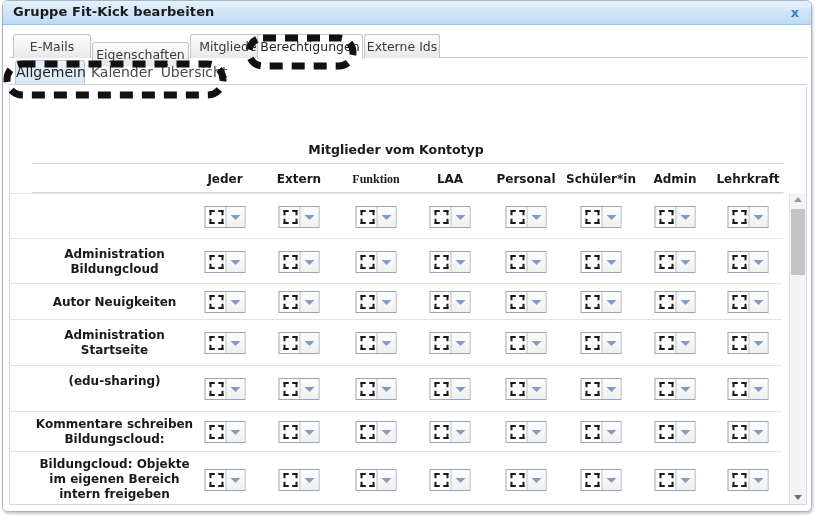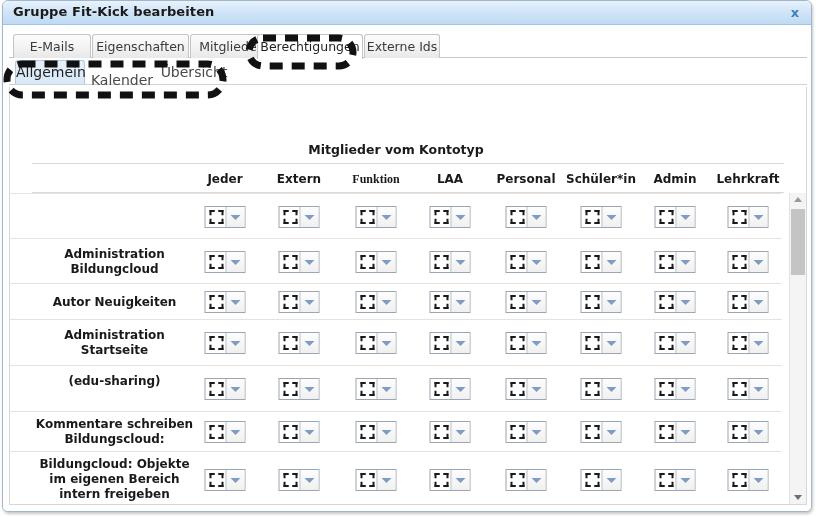--- a/index.html
+++ b/index.html
@@ -288,32 +288,32 @@
       <div class="title-text">Gruppe Fit-Kick bearbeiten</div>
       <div class="close-btn">x</div>
     </div>
 
     <div class="window-body">
 
       <div class="tabstrip">
         <div class="underline"></div>
         <div id="tabs-host">
             <div class="tab" style="left: 4px; width: 78px;">E-Mails</div>
-            <div class="tab" style="left: 83px; width: 97px;">Eigenschaften</div>
+            <div class="tab" style="left: 83px; width: 97px; margin-top: 8px;">Eigenschaften</div>
             <div class="tab" style="left: 181px; width: 81px;">Mitglieder</div>
             <div class="tab" style="left: 248px; width: 106px; background: rgb(255, 255, 255); border-color: rgb(196, 196, 196); color: rgb(31, 31, 31); height: 25px;">Berechtigungen</div>
             <div class="tab" style="left: 355px; width: 76px;">Externe Ids</div>
           </div>
       </div>
 
       <div class="subtabstrip">
         <div class="subtab-underline"></div>
         <div id="subtabs-host">
             <div class="subtab active" style="left: 6px; width: 70px;">Allgemein</div>
-            <div class="subtab" style="left: 80px; width: 66px; margin-top: 8px;">Kalender</div>
+            <div class="subtab" style="left: 80px; width: 66px;">Kalender</div>
             <div class="subtab" style="left: 150px; width: 70px;">Übersicht</div>
           </div>
       </div>
 
       <div class="content-panel">
 
         <div class="grid-title">Mitglieder vom Kontotyp</div>
         <div class="hrule" style="top:76px"></div>
         <div id="colheads-host">
             <div class="col-head" style="left: 215px;">Jeder</div>

